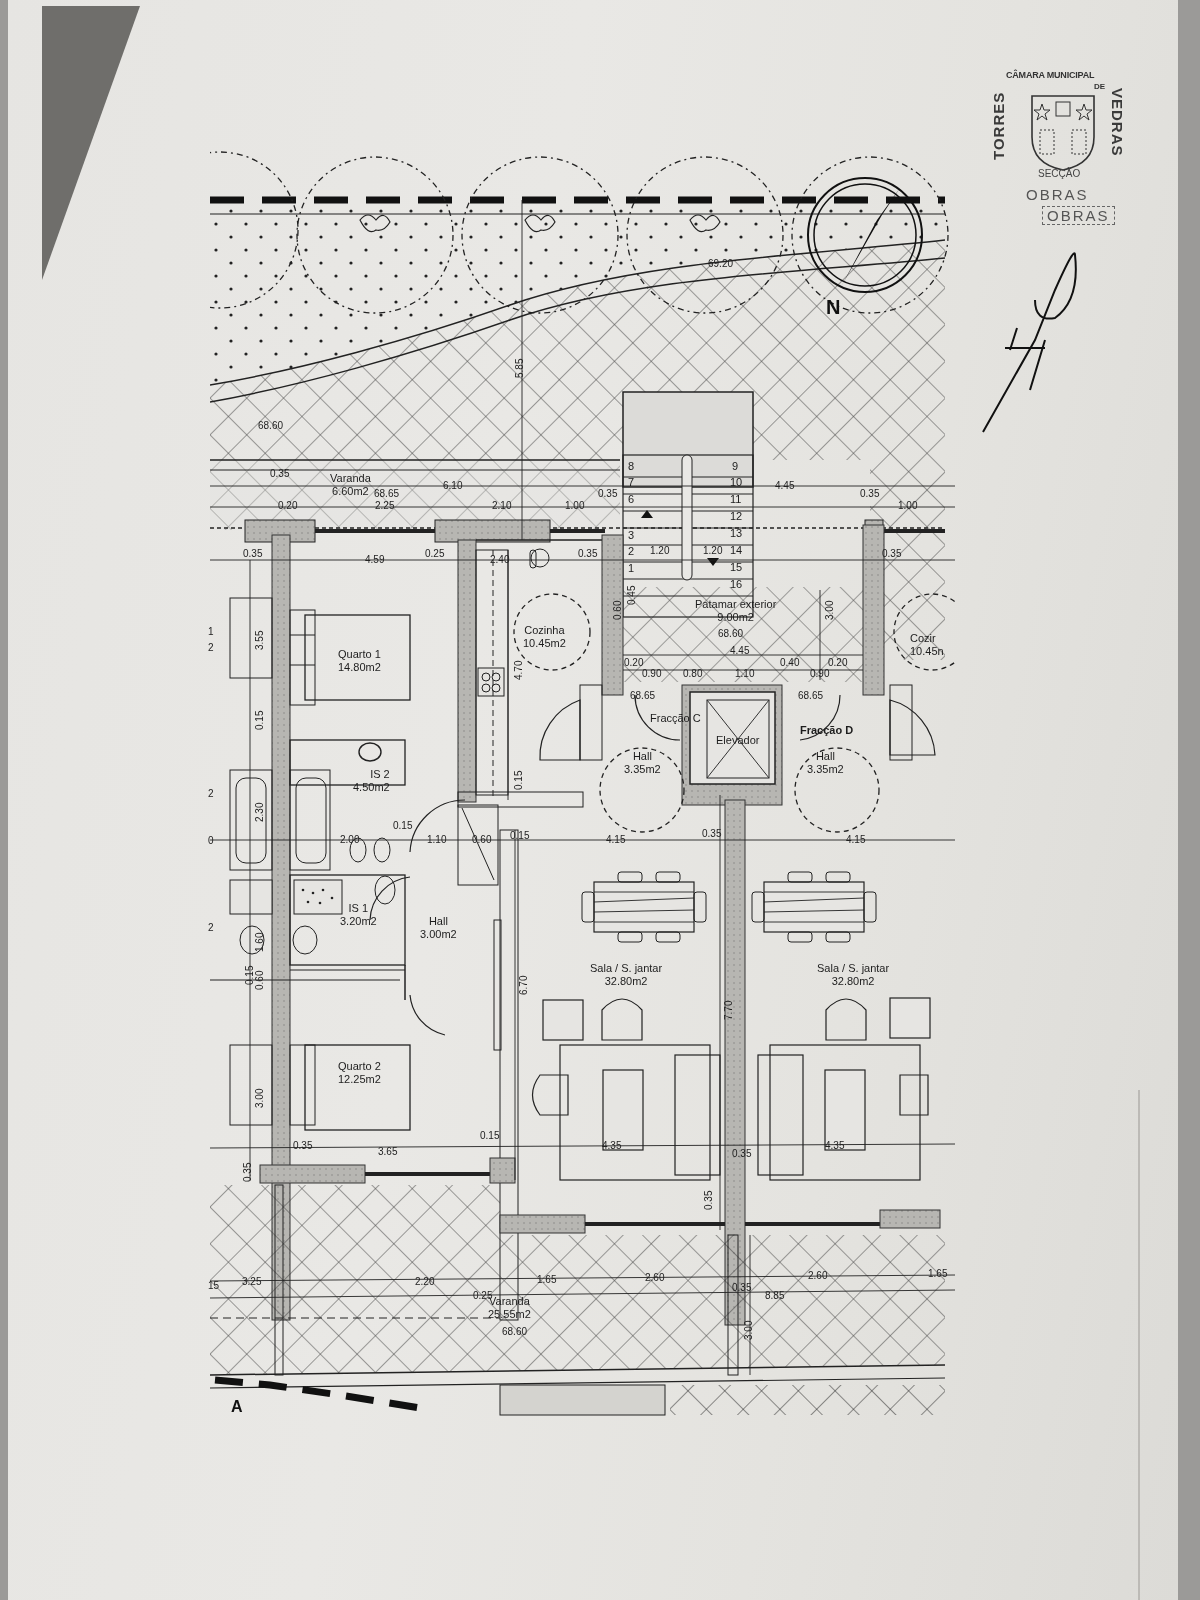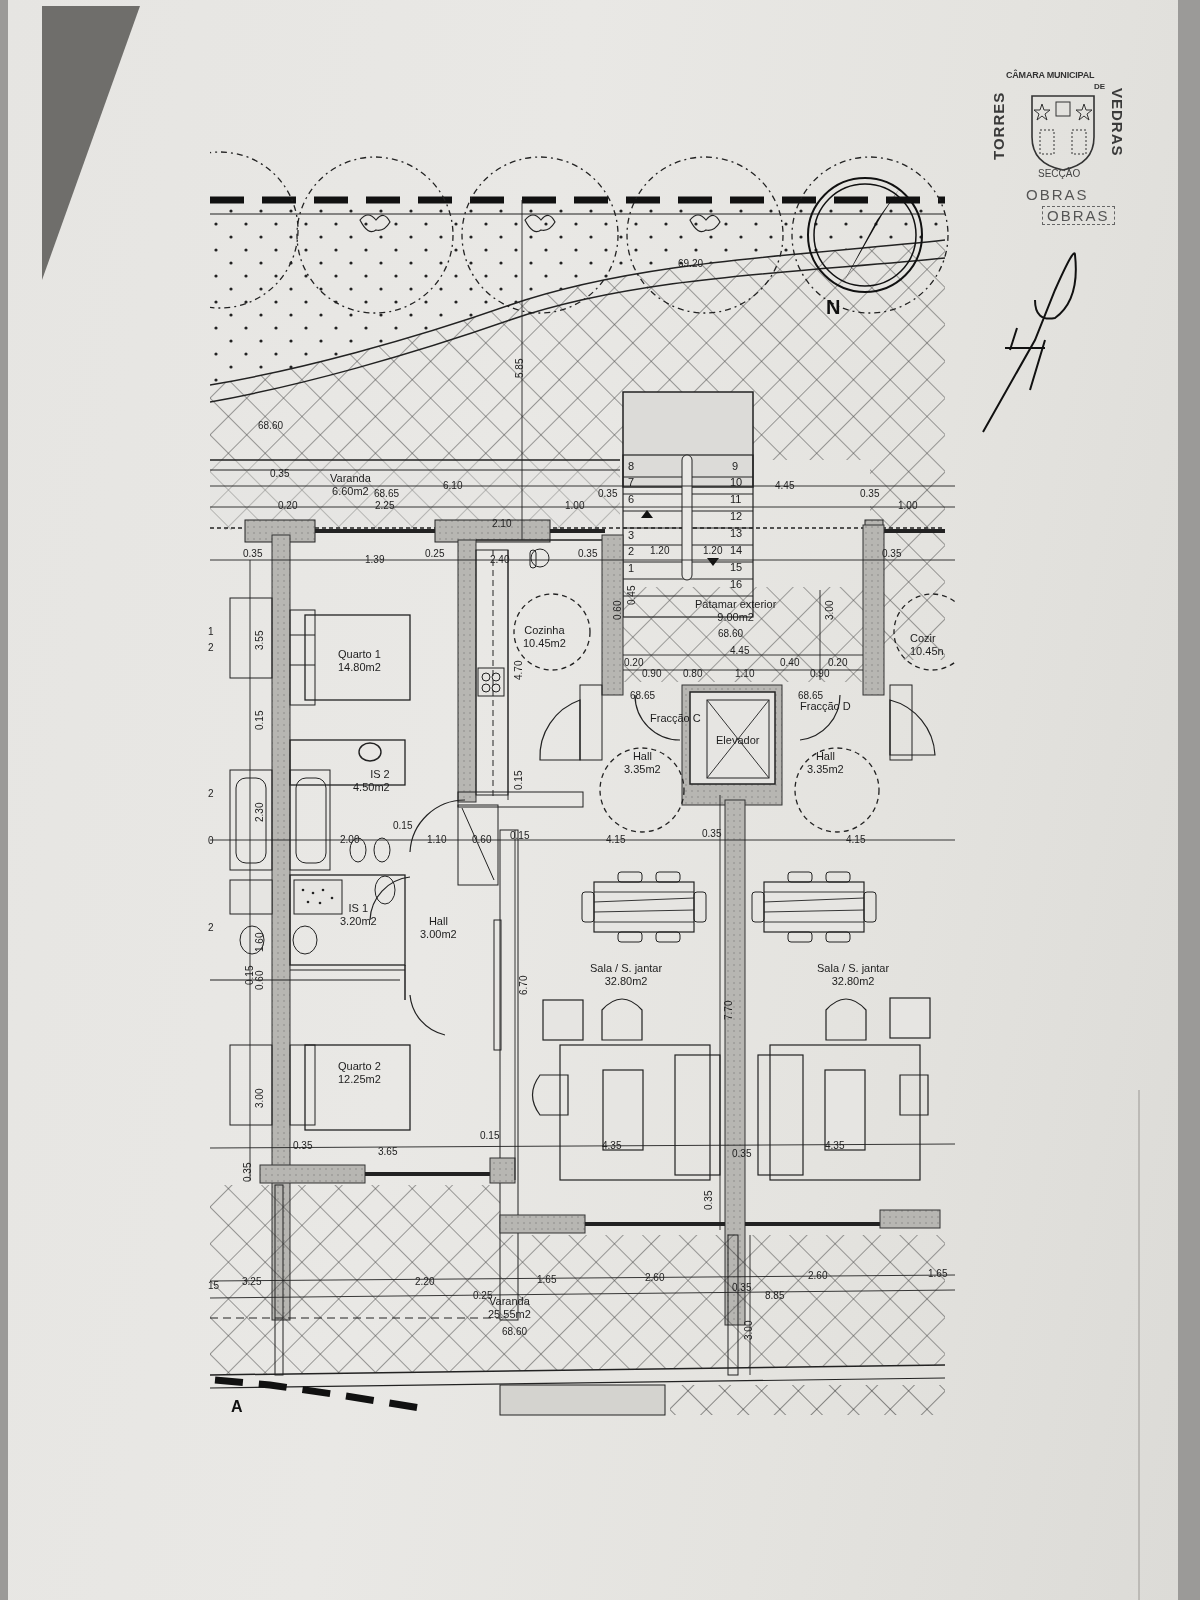--- a/index.html
+++ b/index.html
@@ -278,21 +278,21 @@
       <line x1="413" y1="530" x2="653" y2="530"></line>
     </g>
   </svg>
 
   <div class="lbl" style="left:120px;top:332px;">
       <div>Varanda</div>
       <div>6.60m2</div>
     </div>
   <div class="dim" style="left:164px;top:348px;">68.65</div>
   <div class="dim" style="left:48px;top:280px;">68.60</div>
-  <div class="dim" style="left:468px;top:118px;">69.20</div>
+  <div class="dim" style="left:498px;top:118px;">69.20</div>
   <div class="dimv" style="left:304px;top:238px;">5.85</div>
 
   <div class="lbl" style="left:128px;top:508px;">
       <div>Quarto 1</div>
       <div>14.80m2</div>
     </div>
   <div class="lbl" style="left:313px;top:484px;">
       <div>Cozinha</div>
       <div>10.45m2</div>
     </div>
@@ -318,21 +318,21 @@
     </div>
 
   <div class="lbl" style="left:485px;top:458px;">
       <div>Patamar exterior</div>
       <div>9.00m2</div>
     </div>
   <div class="dim" style="left:508px;top:488px;">68.60</div>
 
   <div class="lbl" style="left:400px;top:572px;padding-left:40px;">Fracção C</div>
   <div class="dim" style="left:420px;top:550px;">68.65</div>
-  <div class="lbl" style="left:590px;top:560px;">Fracção D</div>
+  <div class="lbl" style="left:590px;top:584px;font-weight:bold;">Fracção D</div>
   <div class="dim" style="left:588px;top:550px;">68.65</div>
   <div class="lbl" style="left:506px;top:594px;">Elevador</div>
 
   <div class="lbl" style="left:414px;top:610px;">
       <div>Hall</div>
       <div>3.35m2</div>
     </div>
   <div class="lbl" style="left:597px;top:610px;">
       <div>Hall</div>
       <div>3.35m2</div>
@@ -365,30 +365,30 @@
   <div class="step" style="left:520px;top:387px;">13</div>
   <div class="step" style="left:520px;top:404px;">14</div>
   <div class="step" style="left:520px;top:421px;">15</div>
   <div class="step" style="left:520px;top:438px;">16</div>
   <div class="dim" style="left:440px;top:405px;">1.20</div>
   <div class="dim" style="left:493px;top:405px;">1.20</div>
 
   <div class="dim" style="left:60px;top:328px;">0.35</div>
   <div class="dim" style="left:165px;top:360px;">2.25</div>
   <div class="dim" style="left:233px;top:340px;">6.10</div>
-  <div class="dim" style="left:282px;top:360px;margin-top:18px;">2.10</div>
+  <div class="dim" style="left:282px;top:360px;">2.10</div>
   <div class="dim" style="left:355px;top:360px;">1.00</div>
   <div class="dim" style="left:388px;top:348px;">0.35</div>
   <div class="dim" style="left:565px;top:340px;">4.45</div>
   <div class="dim" style="left:650px;top:348px;">0.35</div>
   <div class="dim" style="left:688px;top:360px;">1.00</div>
   <div class="dim" style="left:68px;top:360px;">0.20</div>
 
   <div class="dim" style="left:33px;top:408px;">0.35</div>
-  <div class="dim" style="left:155px;top:414px;">1.39</div>
+  <div class="dim" style="left:155px;top:414px;">4.59</div>
   <div class="dim" style="left:215px;top:408px;">0.25</div>
   <div class="dim" style="left:280px;top:414px;">2.40</div>
   <div class="dim" style="left:368px;top:408px;">0.35</div>
   <div class="dim" style="left:672px;top:408px;">0.35</div>
 
   <div class="dimv" style="left:44px;top:510px;">3.55</div>
   <div class="dimv" style="left:44px;top:590px;">0.15</div>
   <div class="dimv" style="left:44px;top:682px;">2.30</div>
   <div class="dimv" style="left:44px;top:812px;">1.60</div>
   <div class="dimv" style="left:34px;top:845px;">0.15</div>

